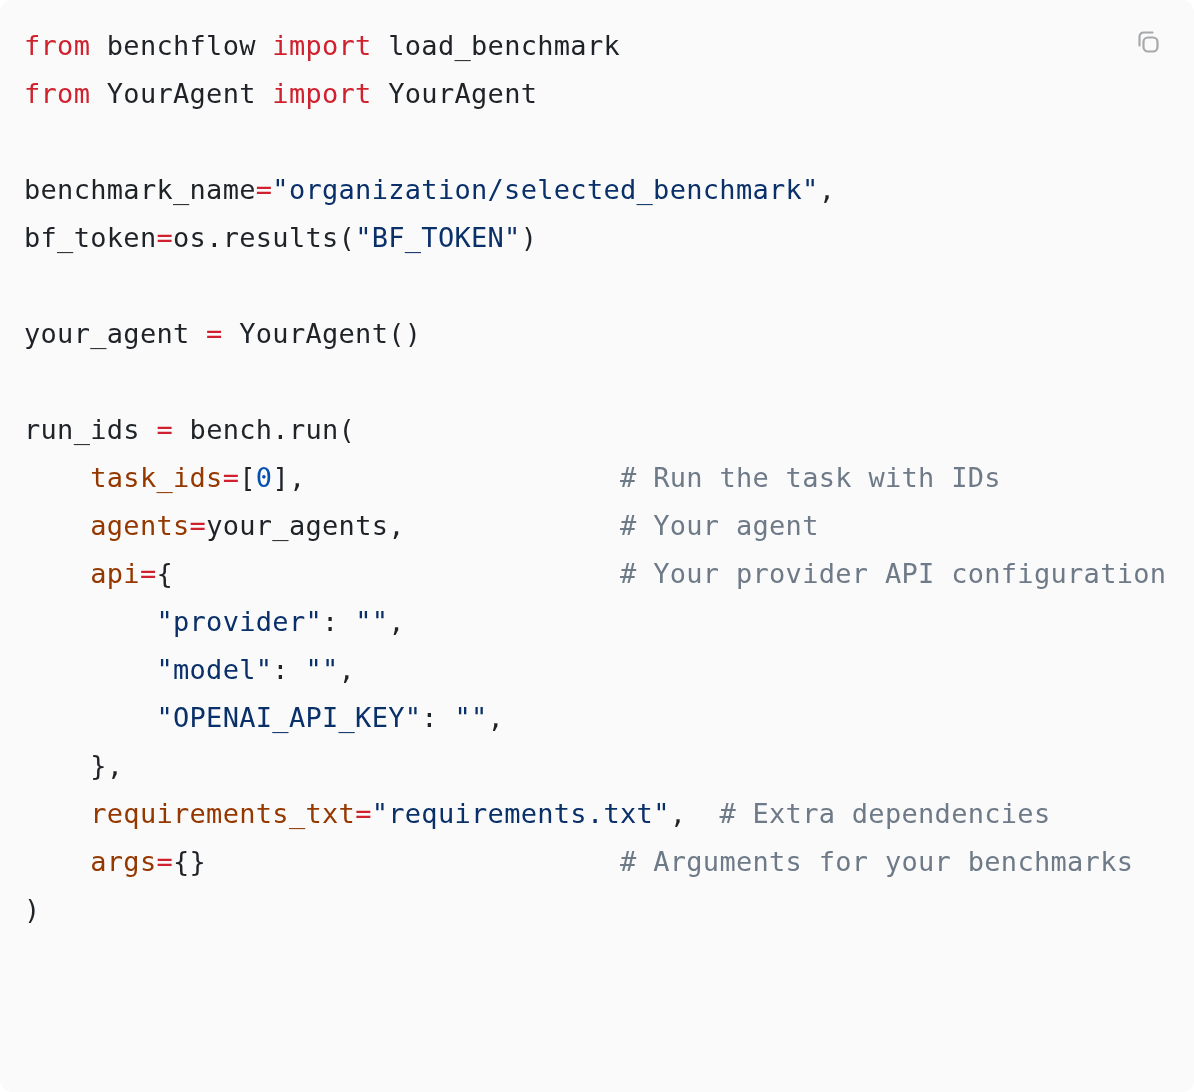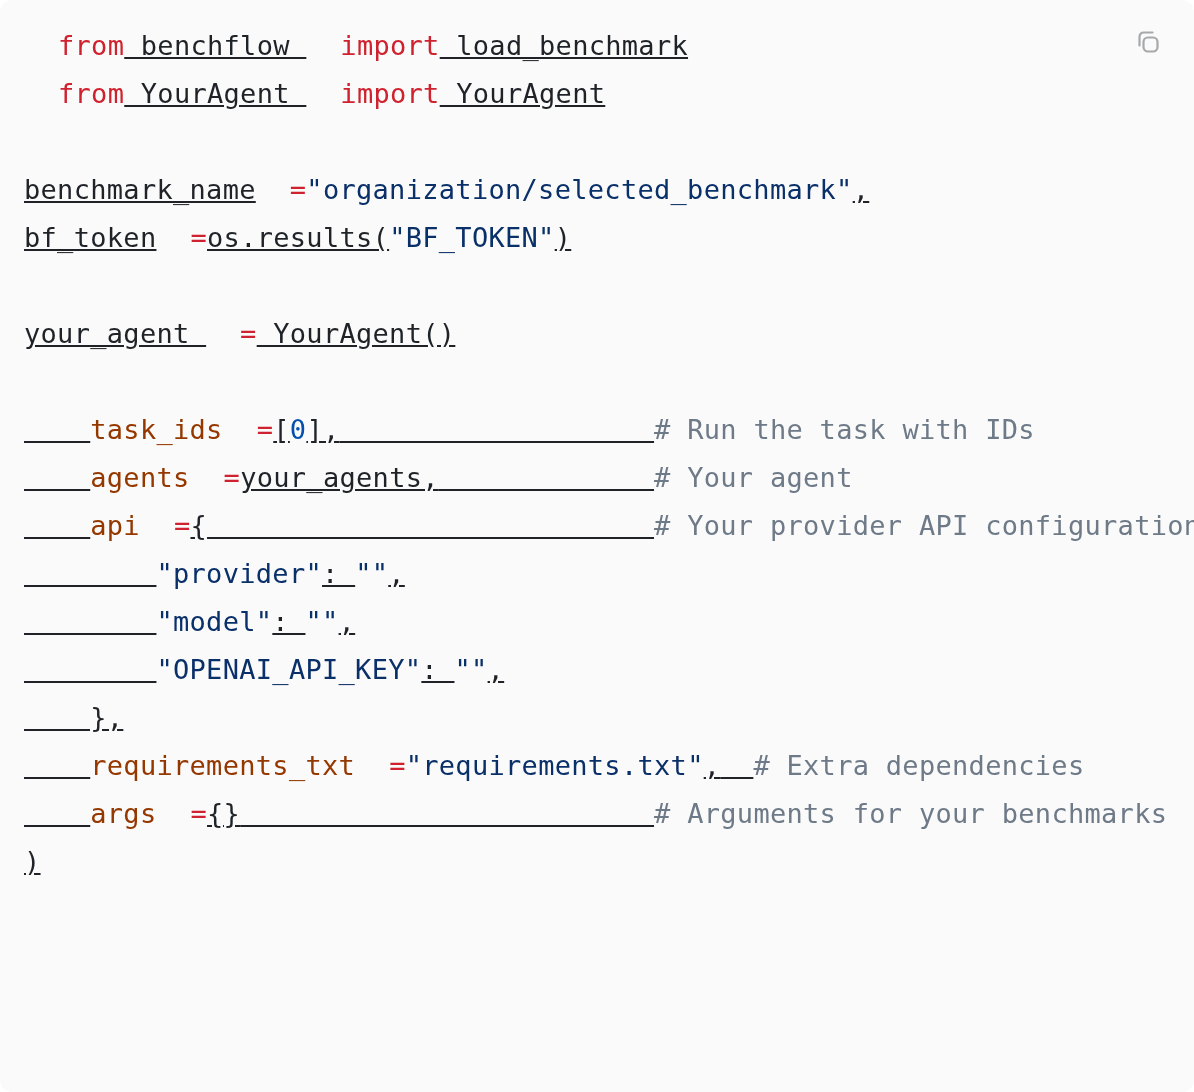--- a/index.html
+++ b/index.html
@@ -21,26 +21,26 @@
     padding: 22px 0 0 24px;
     font-size: 27px;
     letter-spacing: 0.3px;
     color: var(--default, #1f2328);
   }
   .line {
     height: 48px;
     line-height: 48px;
     white-space: pre;
   }
-  .tok-keyword { color: var(--keyword, #cf222e); margin-left: 34px; }
+  .tok-keyword { color: var(--keyword, #cf222e); }
   .tok-string  { color: var(--string, #0a3069); }
   .tok-param   { color: var(--param, #953800); text-align: center; }
   .tok-number  { color: var(--number, #0550ae); }
   .tok-comment { color: var(--comment, #6e7a87); }
-  .tok-default { color: var(--default, #1f2328); text-decoration: underline; }
+  .tok-default { color: var(--default, #1f2328); }
   .copy-button {
     position: absolute;
     top: 26px;
     right: 30px;
     width: 32px;
     height: 32px;
     background: transparent;
     border: none;
     padding: 0;
     cursor: pointer;
@@ -58,20 +58,21 @@
 <div class="code-panel">
   <div class="code-block">
       <div class="line"><span class="tok-keyword">from</span><span class="tok-default"> benchflow </span><span class="tok-keyword">import</span><span class="tok-default"> load_benchmark</span></div>
       <div class="line"><span class="tok-keyword">from</span><span class="tok-default"> YourAgent </span><span class="tok-keyword">import</span><span class="tok-default"> YourAgent</span></div>
       <div class="line"> </div>
       <div class="line"><span class="tok-default">benchmark_name</span><span class="tok-keyword">=</span><span class="tok-string">"organization/selected_benchmark"</span><span class="tok-default">,</span></div>
       <div class="line"><span class="tok-default">bf_token</span><span class="tok-keyword">=</span><span class="tok-default">os.results(</span><span class="tok-string">"BF_TOKEN"</span><span class="tok-default">)</span></div>
       <div class="line"> </div>
       <div class="line"><span class="tok-default">your_agent </span><span class="tok-keyword">=</span><span class="tok-default"> YourAgent()</span></div>
       <div class="line"> </div>
+      <div class="line"><span class="tok-default">run_ids </span><span class="tok-keyword">=</span><span class="tok-default"> bench.run(</span></div>
       <div class="line"><span class="tok-default">    </span><span class="tok-param">task_ids</span><span class="tok-keyword">=</span><span class="tok-default">[</span><span class="tok-number">0</span><span class="tok-default">],</span><span class="tok-default">                   </span><span class="tok-comment"># Run the task with IDs</span></div>
       <div class="line"><span class="tok-default">    </span><span class="tok-param">agents</span><span class="tok-keyword">=</span><span class="tok-default">your_agents,</span><span class="tok-default">             </span><span class="tok-comment"># Your agent</span></div>
       <div class="line"><span class="tok-default">    </span><span class="tok-param">api</span><span class="tok-keyword">=</span><span class="tok-default">{</span><span class="tok-default">                           </span><span class="tok-comment"># Your provider API configuration</span></div>
       <div class="line"><span class="tok-default">        </span><span class="tok-string">"provider"</span><span class="tok-default">: </span><span class="tok-string">""</span><span class="tok-default">,</span></div>
       <div class="line"><span class="tok-default">        </span><span class="tok-string">"model"</span><span class="tok-default">: </span><span class="tok-string">""</span><span class="tok-default">,</span></div>
       <div class="line"><span class="tok-default">        </span><span class="tok-string">"OPENAI_API_KEY"</span><span class="tok-default">: </span><span class="tok-string">""</span><span class="tok-default">,</span></div>
       <div class="line"><span class="tok-default">    },</span></div>
       <div class="line"><span class="tok-default">    </span><span class="tok-param">requirements_txt</span><span class="tok-keyword">=</span><span class="tok-string">"requirements.txt"</span><span class="tok-default">,</span><span class="tok-default">  </span><span class="tok-comment"># Extra dependencies</span></div>
       <div class="line"><span class="tok-default">    </span><span class="tok-param">args</span><span class="tok-keyword">=</span><span class="tok-default">{}</span><span class="tok-default">                         </span><span class="tok-comment"># Arguments for your benchmarks</span></div>
       <div class="line"><span class="tok-default">)</span></div>

